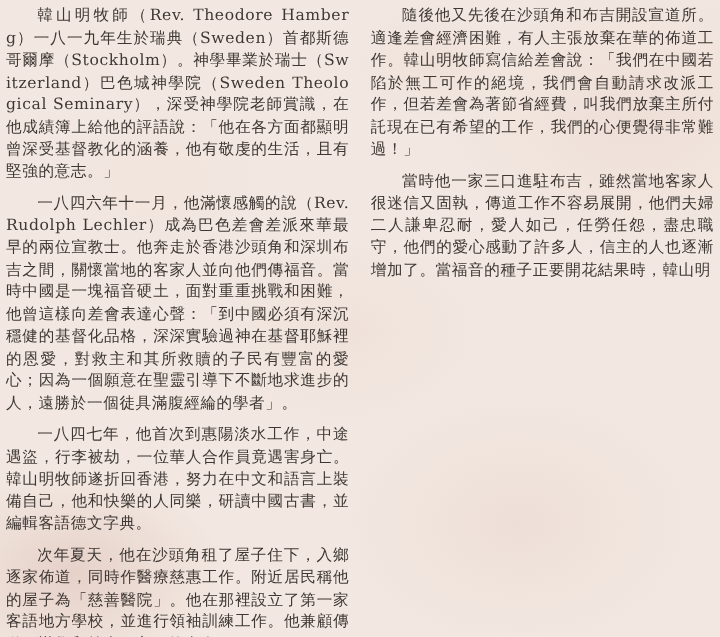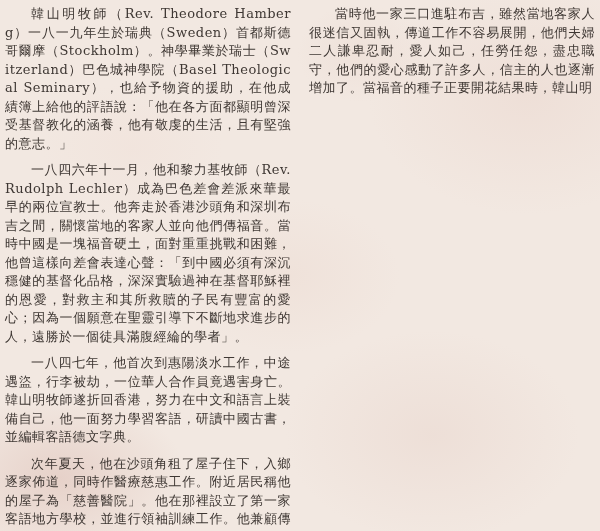--- a/index.html
+++ b/index.html
@@ -46,21 +46,22 @@
   }
   .col p:last-child {
     margin-bottom: 12px;
   }
 </style>
 </head>
 <body>
 
 <div class="page">
   <div class="col">
-    <p>韓山明牧師（Rev. Theodore Hamberg）一八一九年生於瑞典（Sweden）首都斯德哥爾摩（Stockholm）。神學畢業於瑞士（Switzerland）巴色城神學院（Basel Theological Seminary），也給予物資的援助，在他成績簿上給他的評語說：「他在各方面都顯明曾深受基督教化的涵養，他有敬虔的生活，且有堅強的意志。」</p>
-    <p>一八四六年十一月，他和黎力基牧師（Rev. Rudolph Lechler）成為巴色差會差派來華最早的兩位宣教士。他奔走於香港沙頭角和深圳布吉之間，關懷當地的客家人並向他們傳福音。當時中國是一塊福音硬土，面對重重挑戰和困難，他曾這樣向差會表達心聲：「到中國必須有深沉穩健的基督化品格，深深實驗過神在基督耶穌裡的恩愛，對救主和其所救贖的子民有豐富的愛心；因為一個願意在聖靈引導下不斷地求進步的人，遠勝於一個徒具滿腹經綸的學者」。</p>
-    <p>一八四七年，他首次到惠陽淡水工作，中途遇盜，行李被劫，一位華人合作員竟遇害身亡。韓山明牧師遂折回香港，努力在中文和語言上裝備自己，他一面努力學習客語，研讀中國古書，並編輯客語德文字典。</p>
+    <p>韓山明牧師（Rev. Theodore Hamberg）一八一九年生於瑞典（Sweden）首都斯德哥爾摩（Stockholm）。神學畢業於瑞士（Switzerland）巴色城神學院（Sweden Theological Seminary），深受神學院老師賞識，在他成績簿上給他的評語說：「他在各方面都顯明曾深受基督教化的涵養，他有敬虔的生活，且有堅強的意志。」</p>
+    <p>一八四六年十一月，他滿懷感觸的說（Rev. Rudolph Lechler）成為巴色差會差派來華最早的兩位宣教士。他奔走於香港沙頭角和深圳布吉之間，關懷當地的客家人並向他們傳福音。當時中國是一塊福音硬土，面對重重挑戰和困難，他曾這樣向差會表達心聲：「到中國必須有深沉穩健的基督化品格，深深實驗過神在基督耶穌裡的恩愛，對救主和其所救贖的子民有豐富的愛心；因為一個願意在聖靈引導下不斷地求進步的人，遠勝於一個徒具滿腹經綸的學者」。</p>
+    <p>一八四七年，他首次到惠陽淡水工作，中途遇盜，行李被劫，一位華人合作員竟遇害身亡。韓山明牧師遂折回香港，努力在中文和語言上裝備自己，他和快樂的人同樂，研讀中國古書，並編輯客語德文字典。</p>
     <p>次年夏天，他在沙頭角租了屋子住下，入鄉逐家佈道，同時作醫療慈惠工作。附近居民稱他的屋子為「慈善醫院」。他在那裡設立了第一家客語地方學校，並進行領袖訓練工作。他兼顧傳道、辦學和慈惠三方面的事奉。</p>
   </div>
   <div class="col">
+    <p>隨後他又先後在沙頭角和布吉開設宣道所。適逢差會經濟困難，有人主張放棄在華的佈道工作。韓山明牧師寫信給差會說：「我們在中國若陷於無工可作的絕境，我們會自動請求改派工作，但若差會為著節省經費，叫我們放棄主所付託現在已有希望的工作，我們的心便覺得非常難過！」</p>
     <p>當時他一家三口進駐布吉，雖然當地客家人很迷信又固執，傳道工作不容易展開，他們夫婦二人謙卑忍耐，愛人如己，任勞任怨，盡忠職守，他們的愛心感動了許多人，信主的人也逐漸增加了。當福音的種子正要開花結果時，韓山明</p>
   </div>
 </div>
 
 </body></html>

